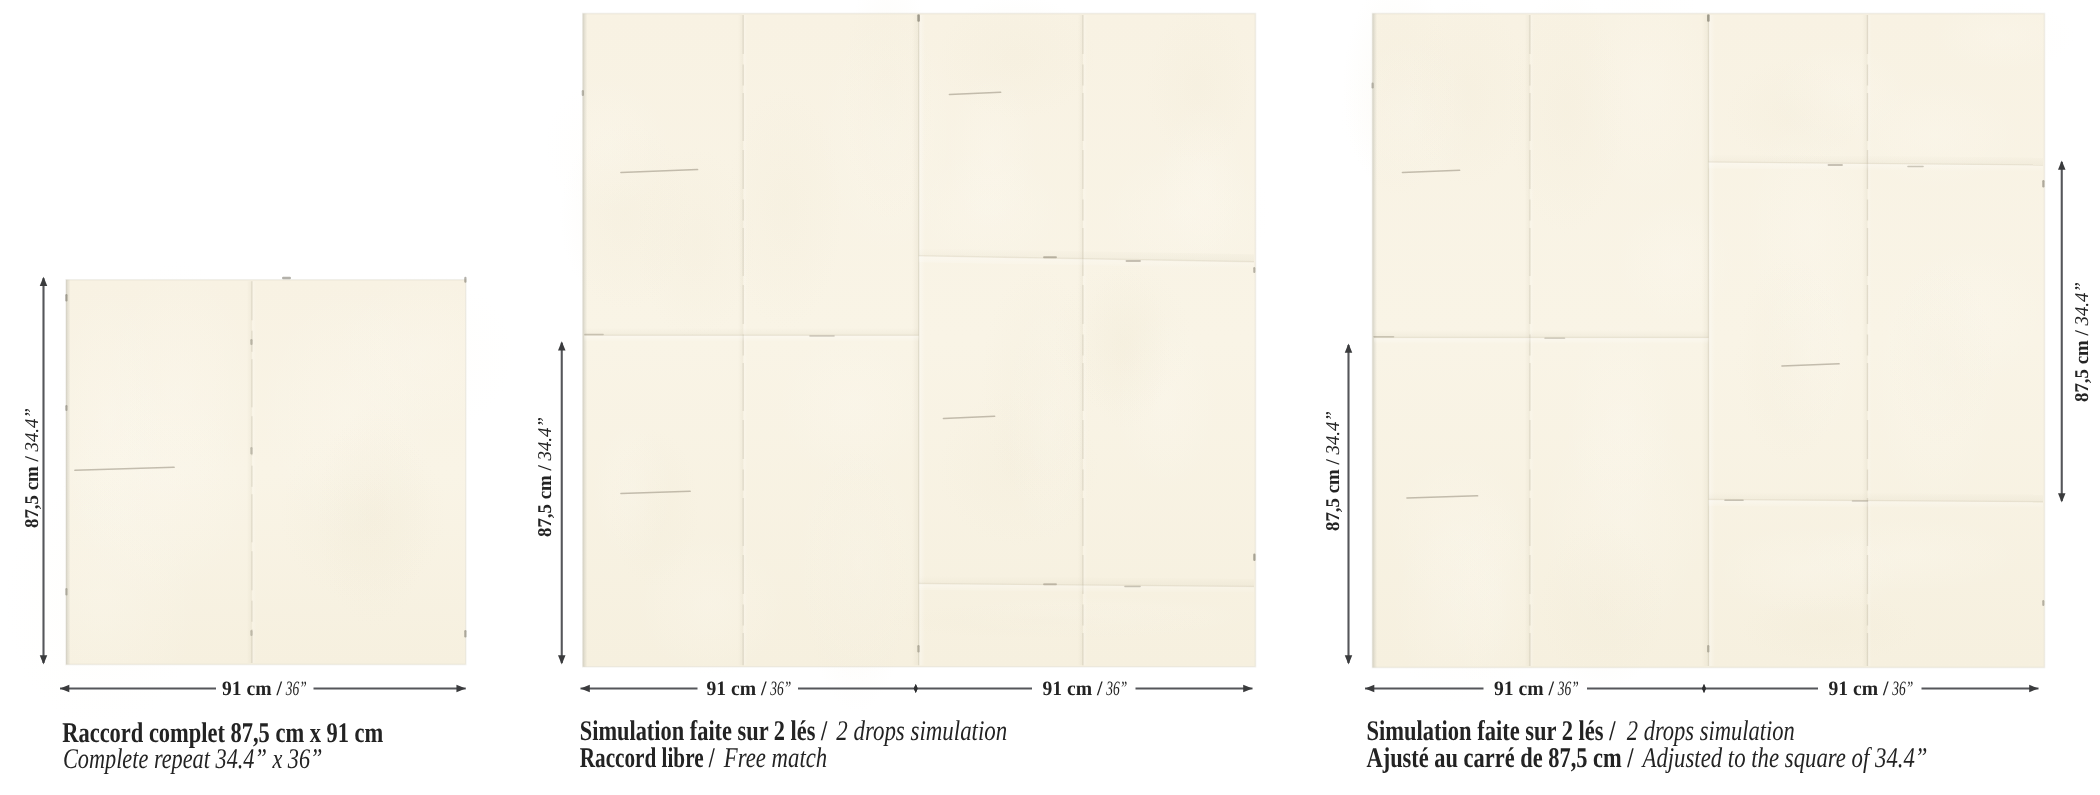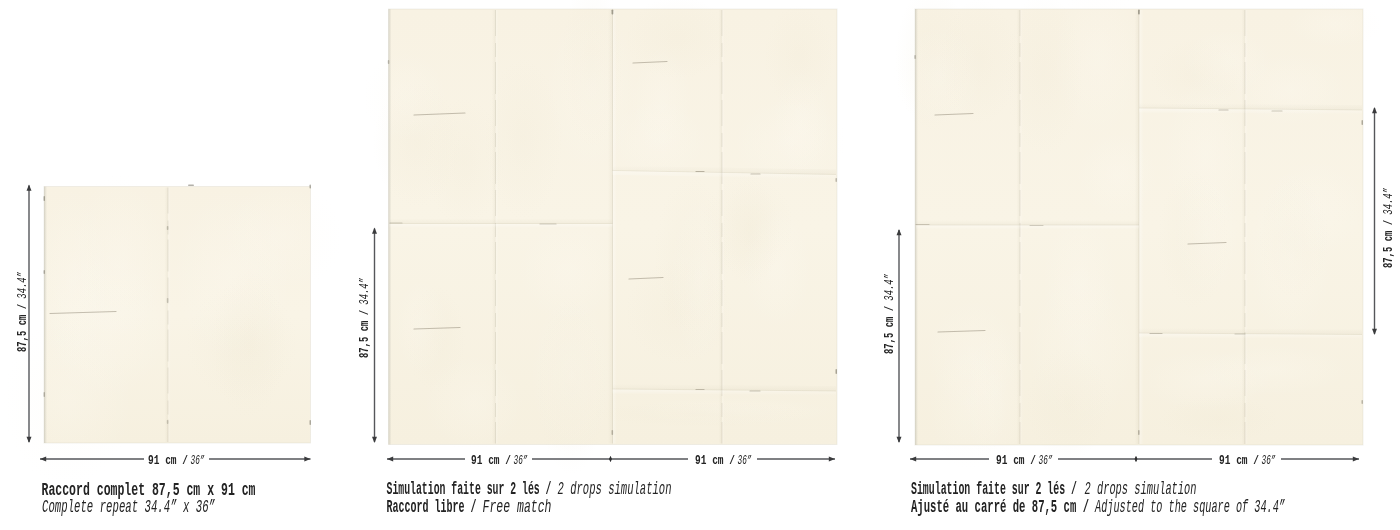--- a/index.html
+++ b/index.html
@@ -1,17 +1,17 @@
 <!DOCTYPE html>
 <html><head>
 <meta charset="utf-8">
 <style>
 html,body{margin:0;padding:0;background:#ffffff;}
 #stage{position:relative;width:1400px;height:530px;background:#ffffff;overflow:hidden;
-  font-family:Liberation Mono, monospace;}
+  font-family:Liberation Serif, serif;}
 svg{position:absolute;left:0;top:0;}
 </style>
 </head>
 <body>
 <div id="stage">
 <svg width="1400" height="530" viewBox="0 0 1400 530">
 <defs>
 <linearGradient id="paperV" x1="0" y1="0" x2="0" y2="1">
   <stop offset="0" stop-color="#f8f2e3"></stop>
   <stop offset="0.5" stop-color="#f9f4e6"></stop>

